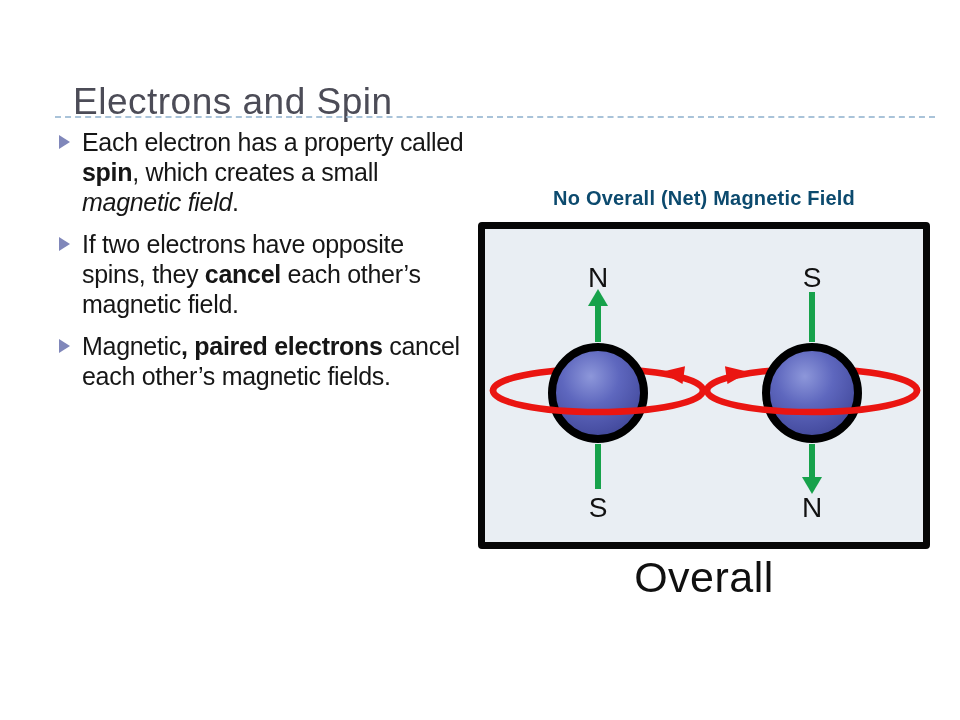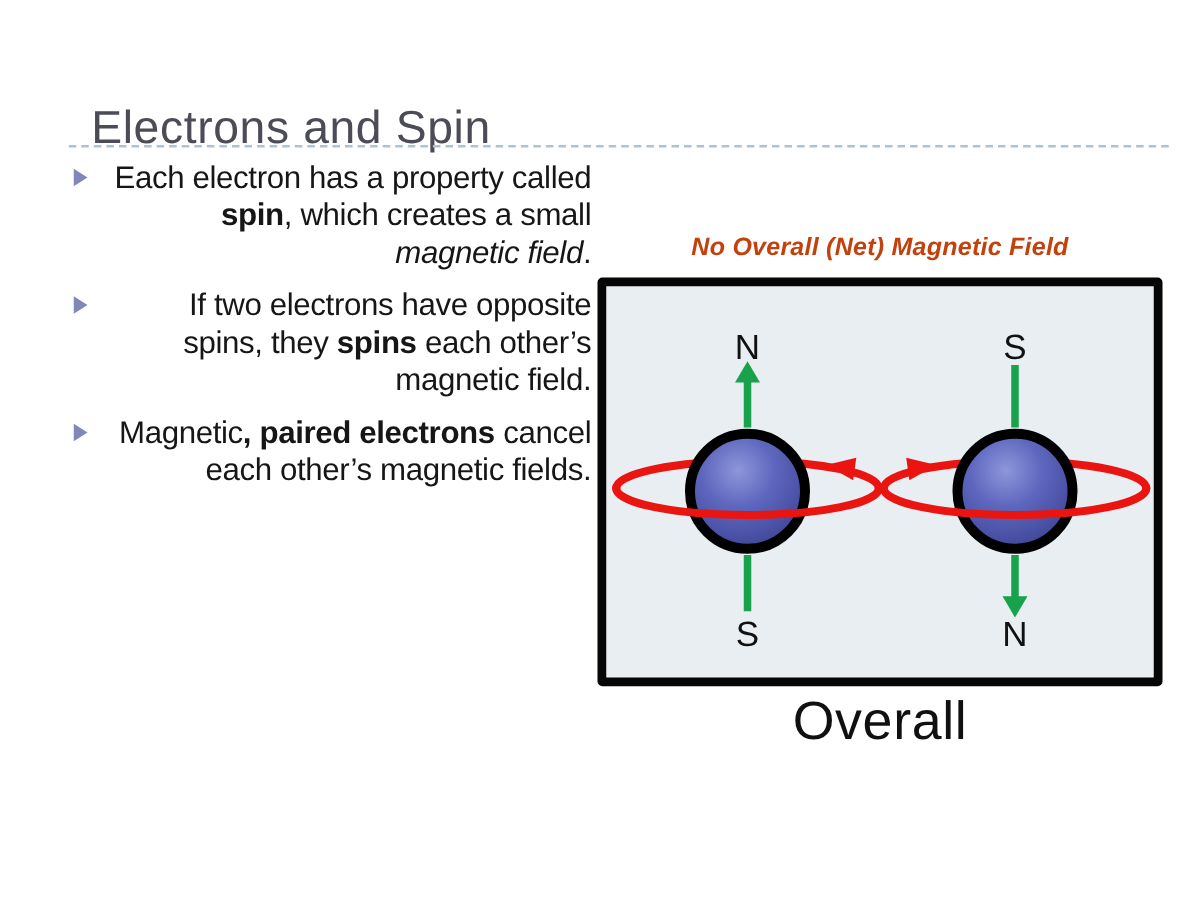--- a/index.html
+++ b/index.html
@@ -2,28 +2,28 @@
 <html><head>
 <meta charset="utf-8">
 <style>
   html,body{margin:0;padding:0;}
   body{width:960px;height:720px;background:#ffffff;font-family:"Liberation Sans",sans-serif;position:relative;overflow:hidden;}
   .slide{position:absolute;inset:0;background:#ffffff;}
 
   .slide-title{position:absolute;left:57px;top:66px;font-size:37px;font-weight:400;color:#4c4c57;letter-spacing:0.5px;margin:16px;line-height:1.1;}
   .title-divider{position:absolute;left:55px;top:116px;width:880px;border-top:2px dashed #a9c3d9;}
 
-  .bullets{position:absolute;left:57px;top:127px;width:416px;list-style:none;margin:0;padding:0;text-align:right;}
+  .bullets{position:absolute;left:57px;top:127px;width:416px;list-style:none;margin:0;padding:0;}
   .bullets li{display:flex;align-items:flex-start;margin:0 0 12px 0;}
   .marker{flex:0 0 auto;width:0;height:0;border-left:11px solid #8087ba;border-top:7px solid transparent;border-bottom:7px solid transparent;margin:8px 12px 0 2px;}
   .txt{font-size:25px;line-height:30px;color:#161616;letter-spacing:-0.3px;}
   .txt b{font-weight:700;}
   .txt i{font-style:italic;}
 
-  .diagram-title{position:absolute;left:478px;top:187px;width:452px;text-align:center;font-size:20px;font-weight:700;font-style:italic;color:#c2410c;letter-spacing:0.2px;}
+  .diagram-title{position:absolute;left:478px;top:187px;width:452px;text-align:center;font-size:20px;font-weight:700;color:#0c4a6e;letter-spacing:0.2px;}
   .orbital-box{position:absolute;left:478px;top:222px;width:452px;height:327px;box-sizing:border-box;border:7px solid #060606;border-radius:4px;background:#e9eef3;}
   .orbital-box svg{display:block;}
   .caption{position:absolute;left:478px;top:553px;width:452px;text-align:center;font-size:43px;color:#101010;letter-spacing:0.5px;}
 
   .pole{font-size:28px;fill:#111111;text-anchor:middle;font-family:"Liberation Sans",sans-serif;}
   .green-shaft{stroke:#17a24b;stroke-width:6;}
   .green-fill{fill:#17a24b;}
   .red-arc{fill:none;stroke:#ea1511;stroke-width:6.5;stroke-linecap:round;}
   .red-fill{fill:#ea1511;}
 </style>
@@ -35,21 +35,21 @@
   <h1 class="slide-title">Electrons and Spin</h1>
   <div class="title-divider"></div>
 
   <ul class="bullets">
     <li>
       <span class="marker"></span>
       <span class="txt"><span>Each electron has a property called </span><b>spin</b><span>, which creates a small </span><i>magnetic field</i><span>.</span></span>
     </li>
     <li>
       <span class="marker"></span>
-      <span class="txt"><span>If two electrons have opposite spins, they </span><b>spins</b><span> each other’s magnetic field.</span></span>
+      <span class="txt"><span>If two electrons have opposite spins, they </span><b>cancel</b><span> each other’s magnetic field.</span></span>
     </li>
     <li>
       <span class="marker"></span>
       <span class="txt"><span>Magnetic</span><b>, paired electrons</b><span> cancel each other’s magnetic fields.</span></span>
     </li>
   </ul>
 
   <div class="diagram-title">No Overall (Net) Magnetic Field</div>
 
   <div class="orbital-box">

